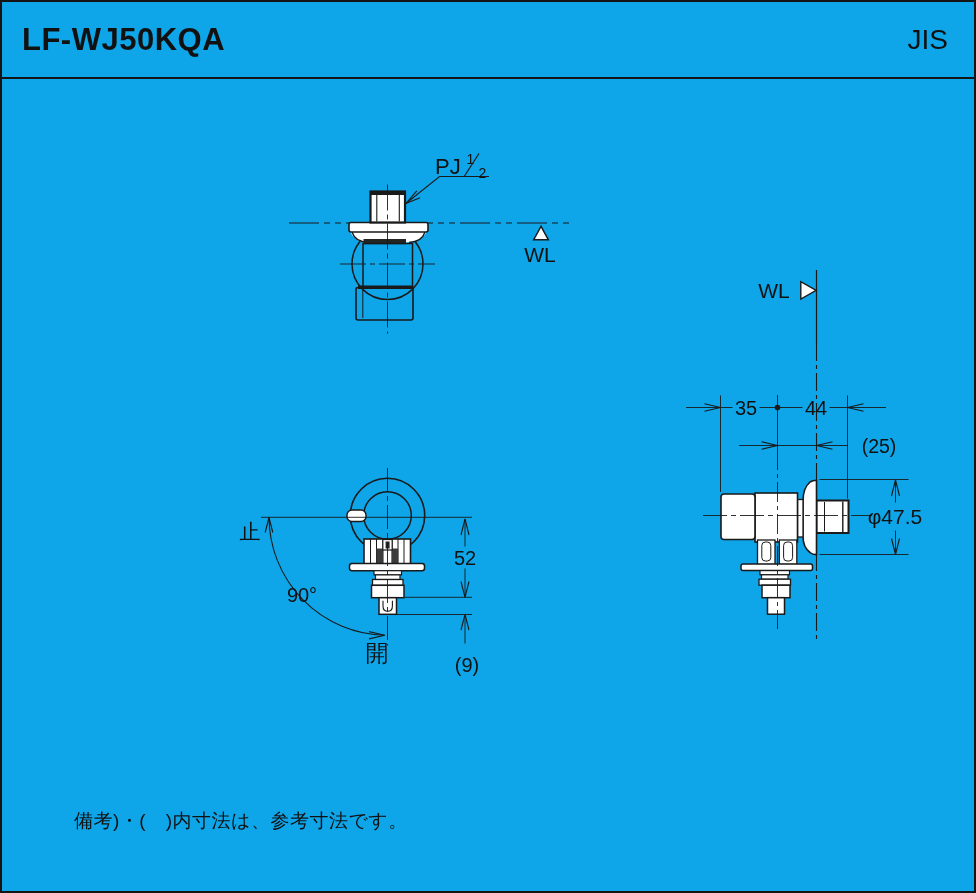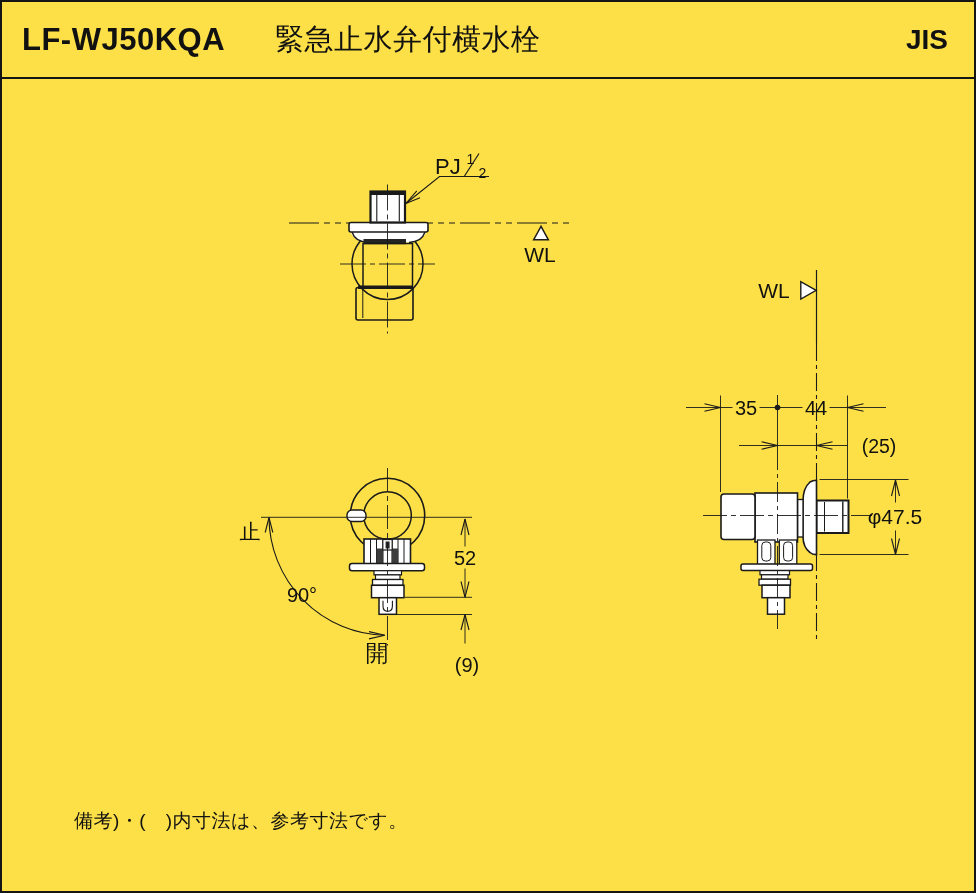--- a/index.html
+++ b/index.html
@@ -1,53 +1,52 @@
 <!DOCTYPE html>
 <html><head>
 <meta charset="utf-8">
 <style>
   html,body{margin:0;padding:0;background:#e8e8e8;}
   .page{
     position:relative;
     width:976px;height:893px;
-    background:#fde047;
+    background:#0ea5e9;
     box-sizing:border-box;
     border:2.5px solid #151515;
     font-family:"Liberation Sans","DejaVu Sans",sans-serif;
     color:#111;
     overflow:hidden;
   }
   .hdr{
     display:flex;align-items:center;
     height:77px;
     border-bottom:2.4px solid #151515;
     box-sizing:border-box;
     padding-left:20px;
   }
   .hdr .model{font-size:31px;font-weight:bold;letter-spacing:.5px;}
   .hdr .title{font-size:29px;margin-left:50px;letter-spacing:.5px;}
-  .hdr .jis{font-size:28px;font-weight:bold;margin-left:auto;margin-right:26px;}
+  .hdr .jis{font-size:28px;font-weight:normal;margin-left:auto;margin-right:26px;}
   .note{
     position:absolute;left:72px;top:806px;
     font-size:19px;letter-spacing:.5px;white-space:pre;
   }
   svg.draw{position:absolute;left:0;top:0;}
   svg.draw text{font-family:"Liberation Sans","DejaVu Sans",sans-serif;fill:#111;}
   .ln{stroke:#1a1a1a;fill:none;}
   .wfill{fill:#ffffff;stroke:#1a1a1a;}
   .dk{fill:#242424;stroke:none;}
 </style>
 </head>
 <body>
 
 <div class="page">
 
   <div class="hdr">
     <span class="model">LF-WJ50KQA</span>
-    <span class="title">緊急止水弁付横水栓</span>
     <span class="jis">JIS</span>
   </div>
 
   <svg class="draw" width="976" height="893" viewBox="0 0 976 893">
 
     <g>
 
       <path class="ln" d="M287,221 H570" stroke-width="1.1" stroke-dasharray="30 5 6 5 6 5"></path>
 
       <circle class="ln" cx="385.5" cy="262" r="35.5" stroke-width="1.5"></circle>

